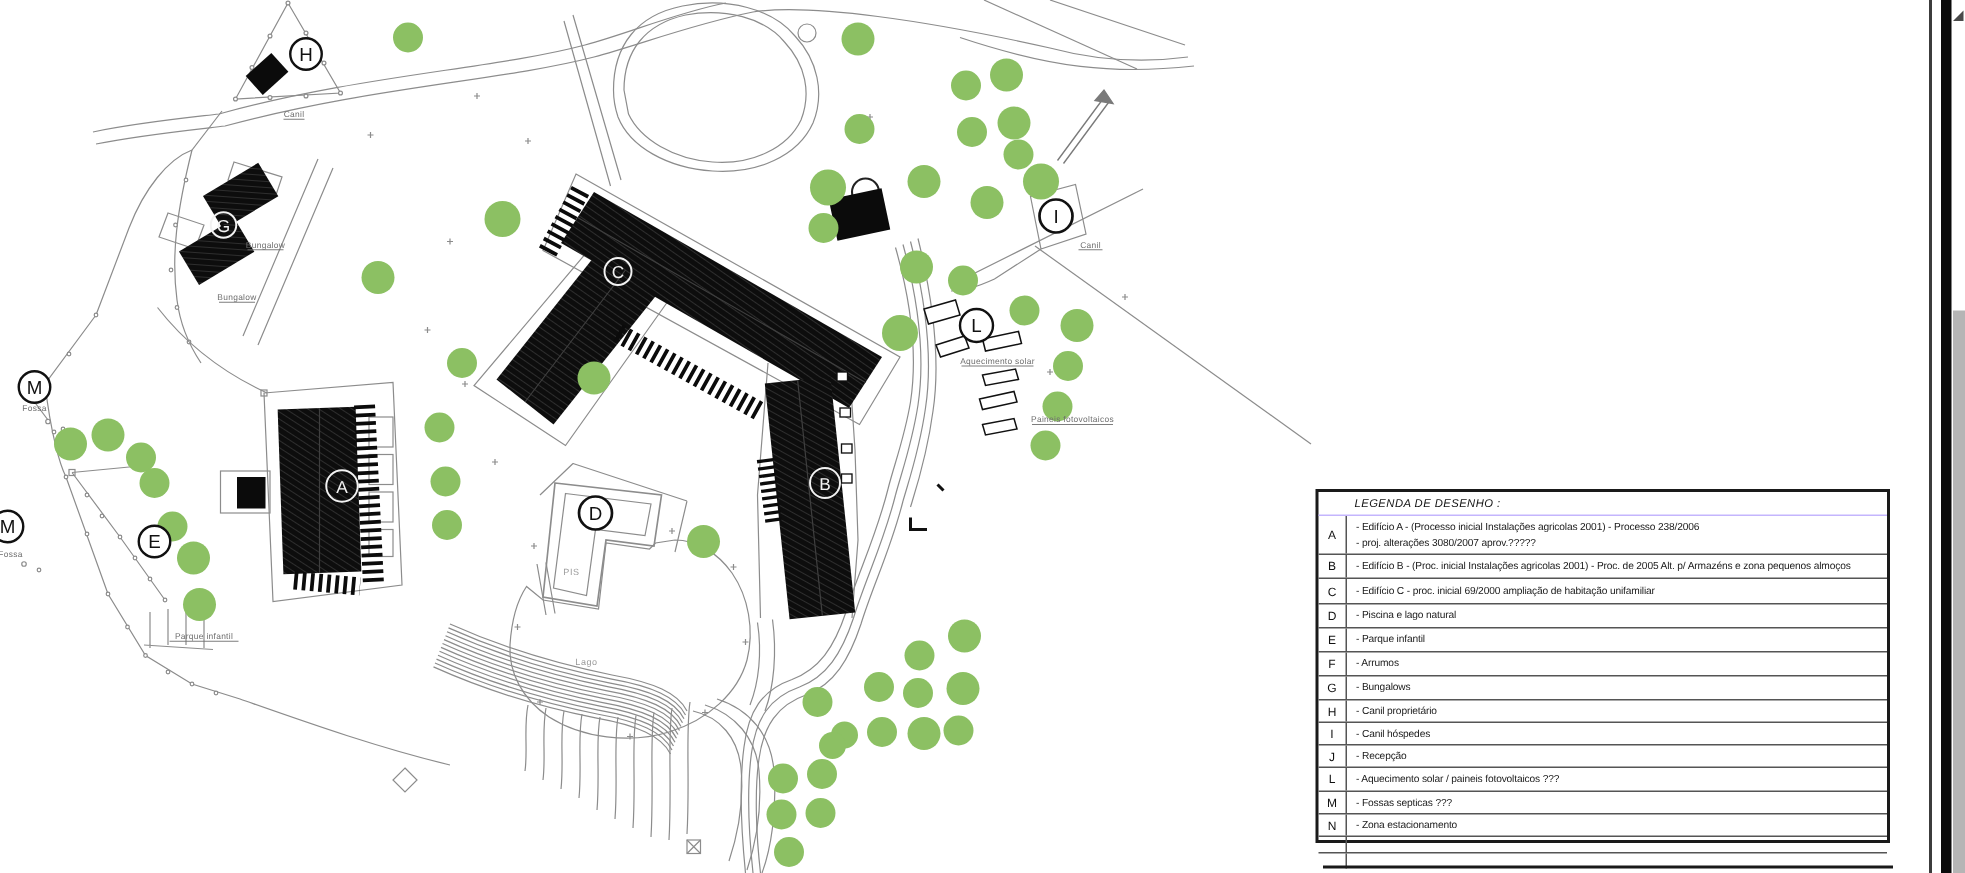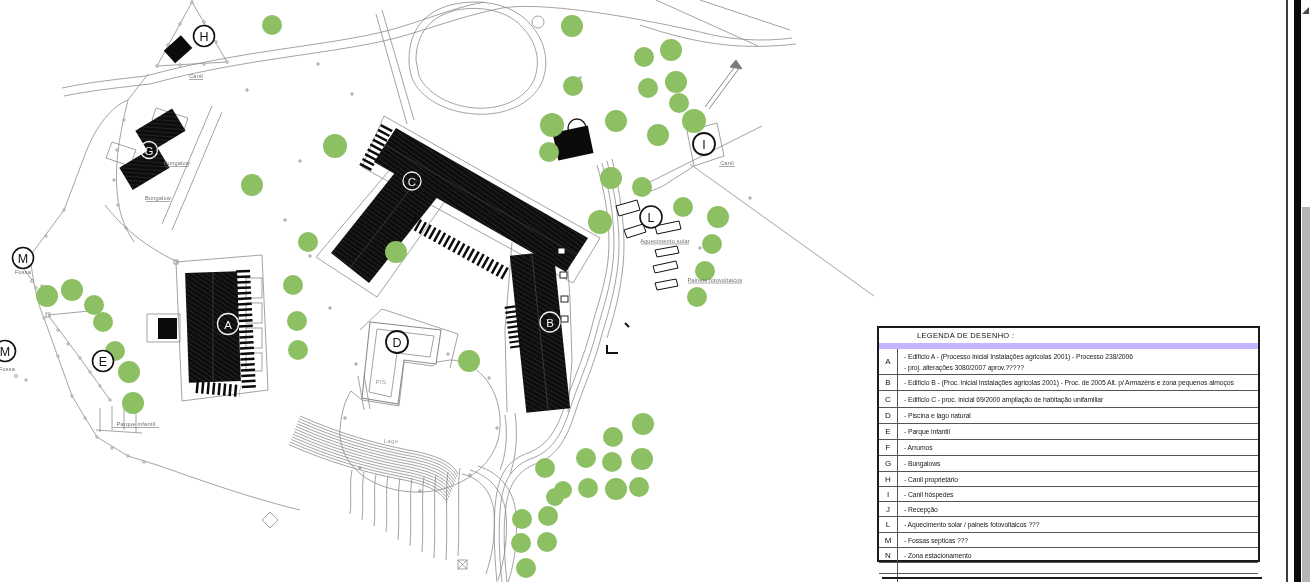--- a/index.html
+++ b/index.html
@@ -6,22 +6,22 @@
   #stage{position:relative;width:1310px;height:582px;background:#ffffff;overflow:hidden;
          font-family:"Liberation Sans",sans-serif;}
   svg text{font-family:"Liberation Sans",sans-serif;}
   .maptext{fill:#6e6e6e;font-size:5.6px;letter-spacing:.2px;}
   .watertext{fill:#9a9a9a;font-size:6px;letter-spacing:.4px;}
   .lbl{fill:#111;font-size:12.5px;}
   .lblw{fill:#f2f2f2;font-size:11.5px;}
   
   #legend{position:absolute;left:877px;top:326px;width:383px;height:236px;box-sizing:border-box;
           border:2px solid #1a1a1a;background:#fff;display:flex;flex-direction:column;}
-  .lg-title{height:15px;line-height:15px;border-bottom:6px solid #c4b5fd;font-size:7.5px;color:#111;
-            padding-left:38px;letter-spacing:.3px;}
+  .lg-title{height:15px;line-height:15px;border-bottom:1px solid #c4b5fd;font-size:7.5px;color:#111;
+            padding-left:24px;letter-spacing:.3px;font-style:italic;}
   .lg-row{display:flex;border-bottom:1px solid #555;flex:0 0 auto;}
   .lg-row:last-child{border-bottom:none;}
   .lg-key{width:18px;flex:0 0 18px;border-right:1px solid #555;display:flex;align-items:center;
           justify-content:center;font-size:8px;color:#111;}
   .lg-val{flex:1;display:flex;flex-direction:column;justify-content:center;padding-left:6px;
           font-size:6.8px;color:#1a1a1a;letter-spacing:-.1px;white-space:nowrap;overflow:hidden;}
   .lg-val div{line-height:11px;}
   
   #sheet-line{position:absolute;left:1286px;top:0;width:2px;height:582px;background:#3c3c3c;}
   #sheet-bar{position:absolute;left:1294px;top:0;width:7px;height:582px;background:#0a0a0a;}

